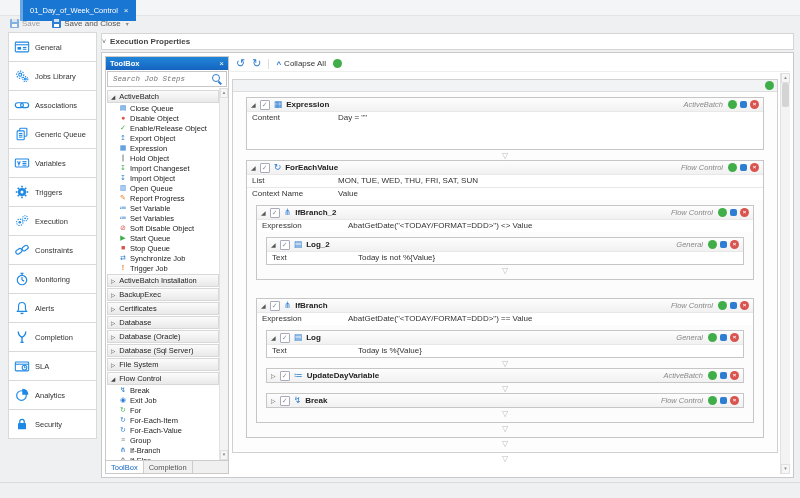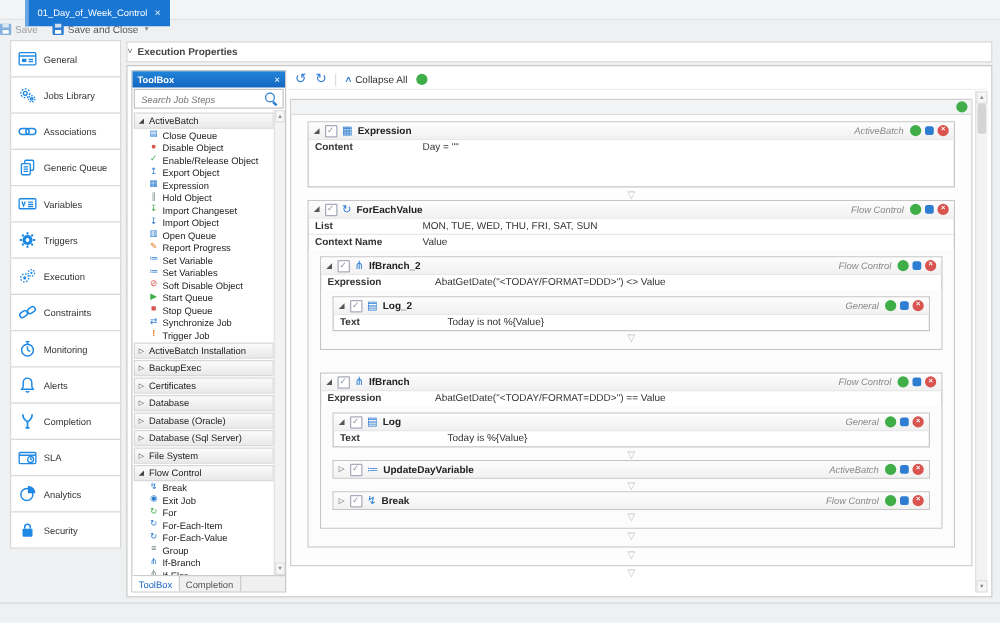--- a/index.html
+++ b/index.html
@@ -4,21 +4,21 @@
 <style>
   html,body{margin:0;padding:0}
   body{width:800px;height:498px;position:relative;overflow:hidden;background:#eef0f1;
        font-family:"Liberation Sans","DejaVu Sans",sans-serif;font-size:8px;color:#333}
   
   .tabbar{position:absolute;top:0;left:0;right:0;height:15px;background:#f4f5f6;border-bottom:1px solid #e2e4e5}
   .tab{position:absolute;left:20px;top:0;height:21px;background:#1976d2;border-left:3px solid #6aa7e2;
        color:#fff;display:flex;align-items:center;gap:6px;padding:0 7px;font-size:7.5px}
   .tabclose{font-size:8px;line-height:8px;opacity:.95;cursor:default}
   
-  .toolbar{position:absolute;top:16px;left:0;right:0;height:14px;display:flex;align-items:center;gap:12px;}
+  .toolbar{position:absolute;top:16px;left:0;right:0;height:14px;display:flex;align-items:center;gap:12px;padding-left:10px}
   .tbbtn{display:flex;align-items:center;gap:3px}
   .floppy{width:9px;height:9px;background:#2d7dd2;border-radius:1px;position:relative;display:inline-block}
   .floppy::before{content:"";position:absolute;left:2px;top:0;width:5px;height:3px;background:#cfe0f4}
   .floppy::after{content:"";position:absolute;left:2px;bottom:1px;width:5px;height:3px;background:#fff}
   .dim{opacity:.55}
   .tbbtn .lbl{color:#555}
   .ddarrow{color:#888;font-size:6px;margin-left:2px}
   
   .sidebar{position:absolute;left:8px;top:33px;width:89px}
   .sbitem{height:28px;background:#fff;border:1px solid #d9d9d9;margin-top:-1px;display:flex;align-items:center;cursor:pointer}
@@ -31,21 +31,21 @@
            display:flex;justify-content:flex-start;align-items:center;gap:4px;font-weight:bold;font-size:8px;color:#444;cursor:pointer}
   .execbar .chev{font-weight:normal;color:#666;font-size:7px}
   .content{position:absolute;top:21px;left:0;right:0;bottom:4px;background:#fff;border:1px solid #c9c9c9}
   
   .toolbox{position:absolute;left:3px;top:3px;width:122px;bottom:3px;border:1px solid #c9c9c9;background:#fff}
   .tbhead{height:13px;background:linear-gradient(#2185d8,#1565c0);color:#fff;display:flex;align-items:center;
           padding:0 4px;font-size:7.5px;font-weight:bold}
   .tbhead .x{margin-left:auto;font-weight:normal;font-size:8px;cursor:pointer}
   .sbox{height:14px;margin:1px;border:1px solid #c5c5c5;display:flex;align-items:center;padding:0 3px;background:#fff}
   .sbox input{border:none;outline:none;flex:1;font-size:7.5px;font-style:italic;color:#777;background:transparent;
-              font-family:Liberation Sans, sans-serif;min-width:0}
+              font-family:Liberation Mono, monospace;min-width:0}
   .mag{width:6px;height:6px;border:1.5px solid #2d7dd2;border-radius:50%;position:relative;margin:0 3px 2px 0;flex:none}
   .mag::after{content:"";position:absolute;width:4px;height:1.5px;background:#2d7dd2;transform:rotate(45deg);right:-3px;bottom:-2px}
   .tree{position:absolute;top:31px;left:0;right:0;bottom:13px;overflow:hidden;padding:1px 9px 0 1px}
   .tgroup{height:11px;background:linear-gradient(#fbfbfb,#e9e9e9);border:1px solid #d8d8d8;margin-top:1px;
           display:flex;align-items:center;gap:4px;padding:0 3px;font-size:7.5px;color:#222;cursor:pointer}
   .tmark{font-size:5.5px;color:#444}
   .titem{height:10px;display:flex;align-items:center;gap:3px;padding-left:12px;font-size:7.5px;color:#222;cursor:pointer;white-space:nowrap}
   .ticon{width:8px;font-size:7px;line-height:8px;text-align:center;flex:none}
   .i-blue{color:#2d7dd2}.i-green{color:#3fae49}.i-red{color:#d9534f}.i-orange{color:#e67e22}.i-gray{color:#7f8c8d}
   .tbtabs{position:absolute;bottom:0;left:0;right:0;height:12px;display:flex;background:#f0f0f0;border-top:1px solid #ccc}
@@ -75,21 +75,21 @@
   .block{border:1px solid #c6c6c6;background:#fff}
   .bhead{height:13px;background:linear-gradient(#fdfdfd,#f1f1f1);display:flex;align-items:center;gap:4px;padding:0 4px;cursor:pointer}
   .exp{font-size:6px;color:#555;flex:none}
   .cb{width:8px;height:8px;border:1px solid #aab;background:#fff;font-size:7px;line-height:8px;text-align:center;
       color:#8a94a0;border-radius:1px;flex:none;cursor:pointer}
   .bicon{font-size:9px;line-height:9px;flex:none}
   .btitle{font-weight:bold;font-size:8px;color:#222}
   .bright{margin-left:auto;display:flex;align-items:center;gap:3px}
   .bcat{font-style:italic;color:#888;font-size:7.5px;margin-right:2px}
   .prow{display:flex;border-top:1px solid #e8e8e8;min-height:12px;align-items:flex-start}
-  .plabel{width:82px;flex:none;padding:1px 0 0 5px;font-weight:bold;color:#333}
+  .plabel{width:82px;flex:none;padding:1px 0 0 5px;font-weight:normal;color:#333}
   .pvalue{flex:1;padding:1px 4px 0 4px;color:#333}
   .tall{height:37px}
   .bbody{padding:5px 9px 4px 9px;background:#fcfcfc}
   .dz{display:flex;justify-content:center;align-items:center;height:10px;color:#b9bdc1;font-size:8px}
   .gap18{height:18px}
   .statusbar{position:absolute;left:0;right:0;bottom:0;height:15px;background:#eef0f1;border-top:1px solid #d8dadb}
 </style>
 </head>
 <body>
 

